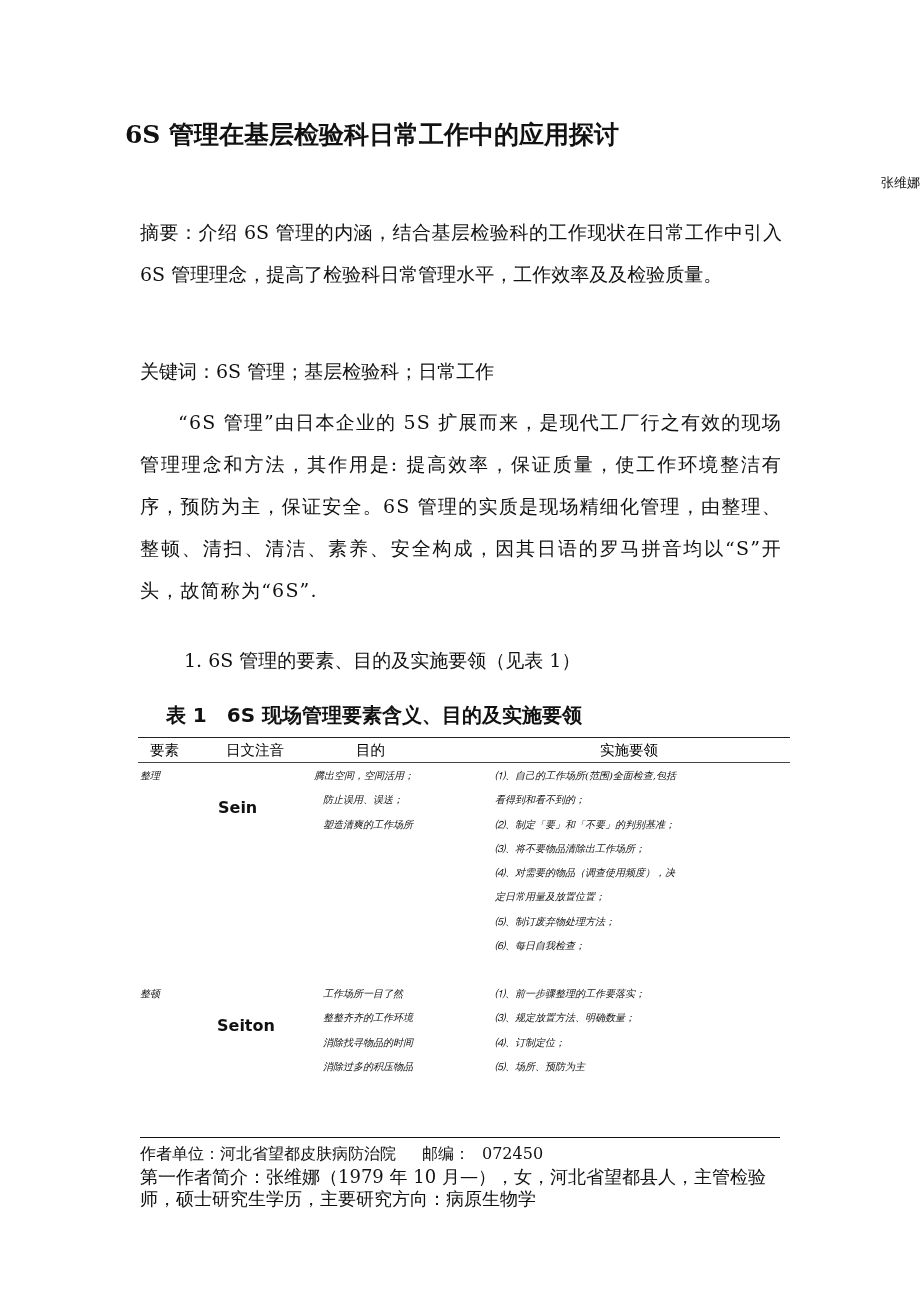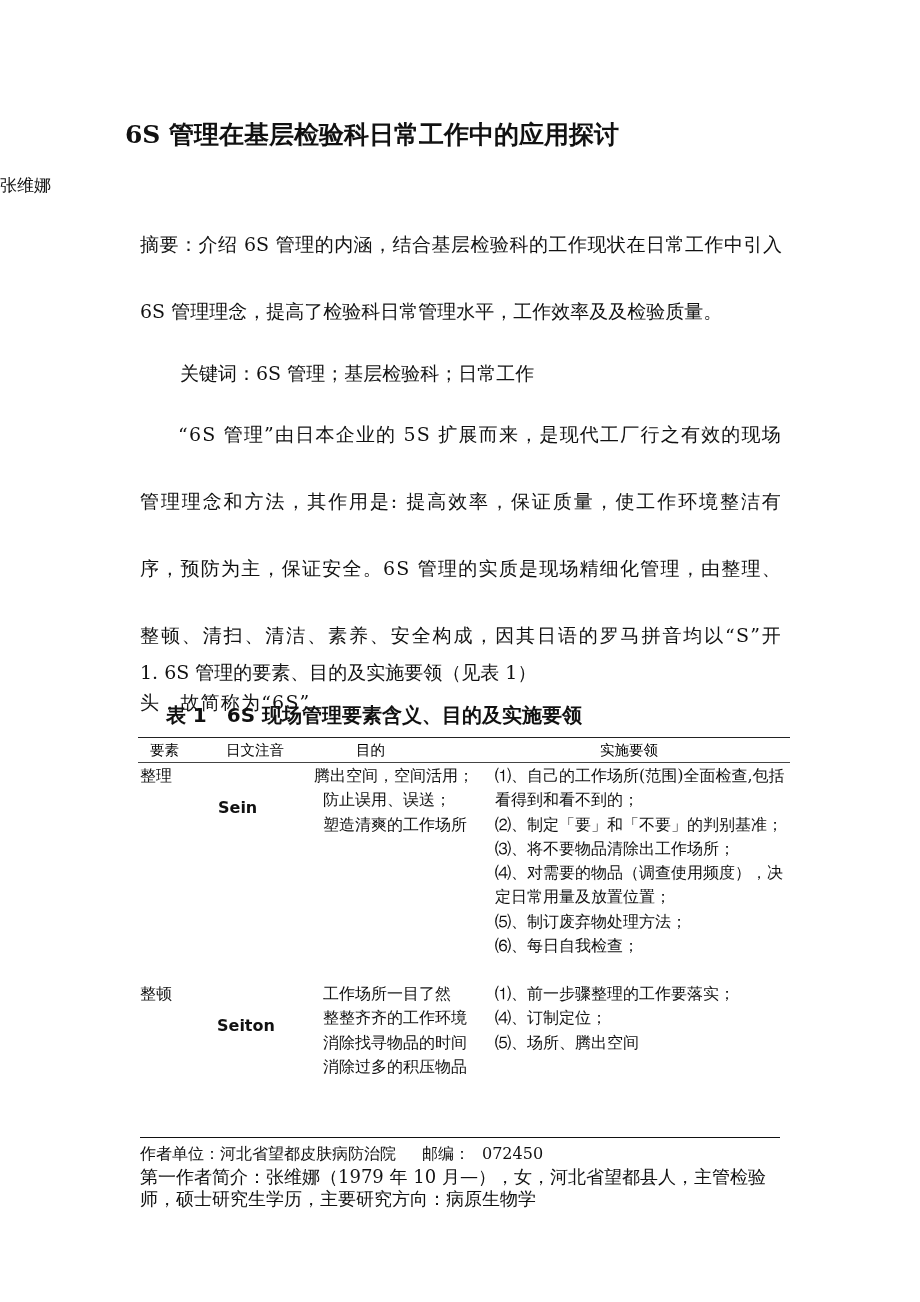--- a/index.html
+++ b/index.html
@@ -2,38 +2,38 @@
 <html><head>
   <meta charset="utf-8">
   <style>
     html, body { margin: 0; padding: 0; background: #ffffff; }
     body { width: 920px; height: 1302px; position: relative; overflow: hidden;
            font-family: "DejaVu Serif", "Liberation Serif", serif; color: #111; }
     .page { position: absolute; left: 0; top: 0; width: 920px; height: 1302px; }
 
     .title { position: absolute; left: 0; width: 744px; top: 118px; text-align: center;
              font-size: 25px; font-weight: bold; letter-spacing: 0px; }
-    .author { position: absolute; left: 0; width: 920px; top: 174px; text-align: left;
-              font-size: 17px; }
+    .author { position: absolute; left: 0; width: 920px; top: 174px; text-align: right;
+              font-size: 13px; }
 
-    .para { position: absolute; left: 140px; width: 642px; font-size: 19px; line-height: 67px;
+    .para { position: absolute; left: 140px; width: 642px; font-size: 19px; line-height: 42px;
             text-align: justify; }
     .abstract { top: 211px; }
-    .keywords { top: 340px; margin-left: 40px; }
+    .keywords { top: 350px; }
     .body-para { top: 401px; text-indent: 38px; letter-spacing: 1.2px; }
-    .section-heading { top: 639px; }
+    .section-heading { top: 639px; margin-left: 44px; }
 
     .table-caption { position: absolute; left: 0; width: 748px; top: 702px; text-align: center;
                      font-family: "DejaVu Sans", "Liberation Sans", sans-serif; font-size: 20px; font-weight: bold; }
 
     .table { position: absolute; left: 138px; width: 652px; top: 737px; font-size: 14.5px; }
     .rule-top { position: absolute; left: 0; top: 0; width: 652px; border-top: 1.3px solid #222; }
     .rule-head { position: absolute; left: 0; top: 25px; width: 652px; border-top: 1px solid #444; }
     .th { position: absolute; top: 4px; font-size: 14.5px; color: #000000; }
-    .cell { position: absolute; font-size: 16px; line-height: 24.3px; color: #111; }
+    .cell { position: absolute; font-size: 10px; line-height: 24.3px; color: #111; font-style: italic; }
     .romaji { position: absolute; font-family: "DejaVu Sans", "Liberation Sans", sans-serif;
               font-weight: bold; font-size: 16px; margin-top: 20px; }
     .list-line { display: block; white-space: nowrap; }
 
     .footnote-rule { position: absolute; left: 140px; top: 1137px; width: 640px; border-top: 1.5px solid #111; }
     .footnote { position: absolute; left: 140px; width: 660px; font-size: 18px; line-height: 22px; }
     .fn1 { top: 1143px; font-size: 16px; }
     .fn2 { top: 1166px; }
     .fn-gap { display: inline-block; width: 26px; }
     .fn-gap2 { display: inline-block; width: 12px; }
@@ -82,22 +82,23 @@
     <div class="cell" style="left:2px; top:245px">整顿</div>
     <div class="romaji" style="left:79px; top:259px">Seiton</div>
     <div class="cell" style="left:185px; top:245px">
       <span class="list-line">工作场所一目了然</span>
       <span class="list-line">整整齐齐的工作环境</span>
       <span class="list-line">消除找寻物品的时间</span>
       <span class="list-line">消除过多的积压物品</span>
     </div>
     <div class="cell" style="left:357px; top:245px">
       <span class="list-line">⑴、前一步骤整理的工作要落实；</span>
+      <span class="list-line">⑶、规定放置方法、明确数量；</span>
       <span class="list-line">⑷、订制定位；</span>
-      <span class="list-line">⑸、场所、腾出空间</span>
+      <span class="list-line">⑸、场所、预防为主</span>
     </div>
   </div>
 
   <div class="footnote-rule"></div>
   <div class="footnote fn1">
     <span>作者单位：河北省望都皮肤病防治院</span><span class="fn-gap"></span><span>邮编：</span><span class="fn-gap2"></span><span>072450</span>
   </div>
   <div class="footnote fn2">第一作者简介：张维娜（1979 年 10 月—），女，河北省望都县人，主管检验师，硕士研究生学历，主要研究方向：病原生物学</div>
 
 </div>

